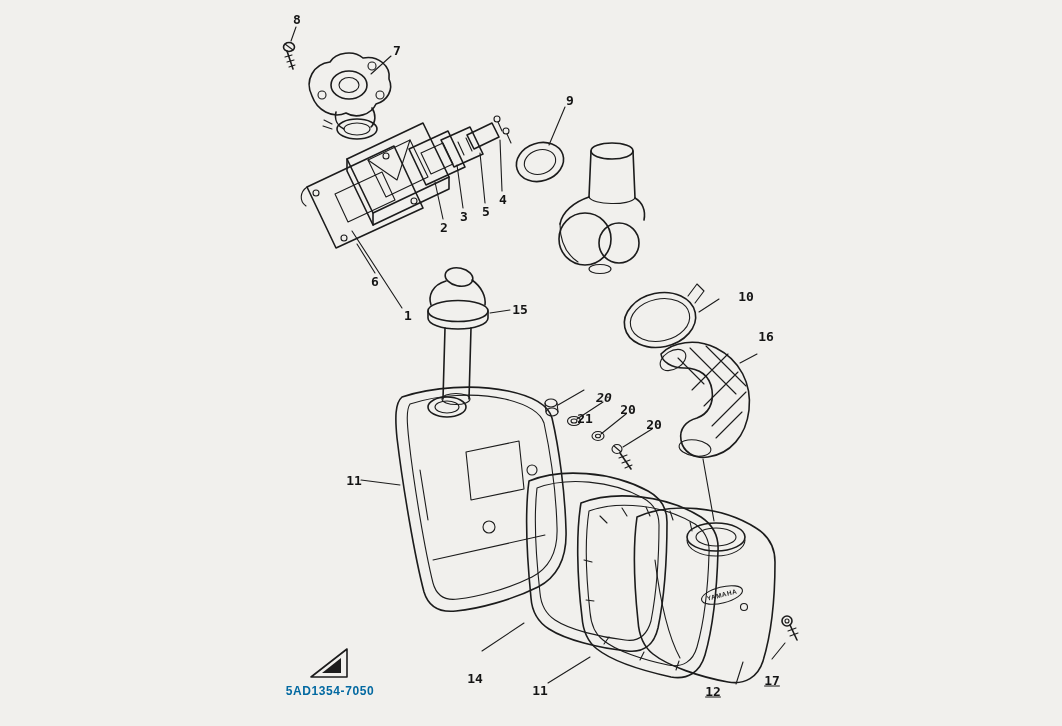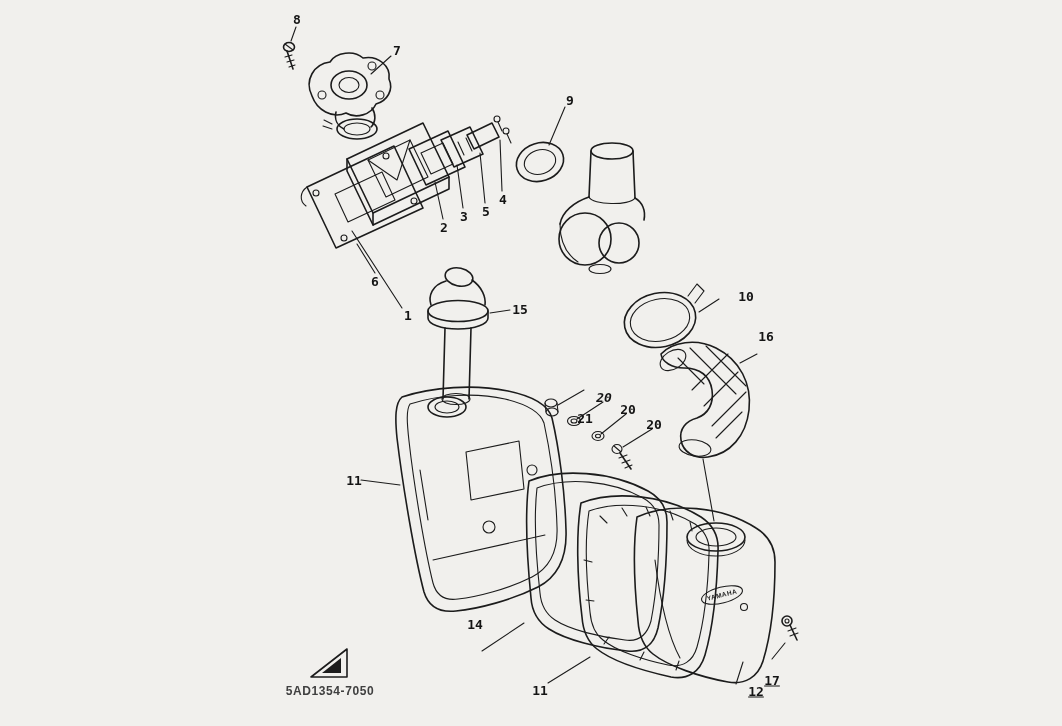--- a/index.html
+++ b/index.html
@@ -28,21 +28,21 @@
     font:700 13px "DejaVu Sans Mono", monospace;
     color:#141414;
     user-select:none;
     white-space:nowrap;
   }
   .part-code{
     position:absolute;
     transform:translate(-50%,-50%);
     font:700 12px "Liberation Sans", sans-serif;
     letter-spacing:.6px;
-    color:#404040;
+    color:#0369a1;
     white-space:nowrap;
   }
 </style>
 </head>
 <body>
 
 <div class="canvas">
 
   <svg class="lineart" width="1062" height="726" viewBox="0 0 1062 726">
 
@@ -245,23 +245,23 @@
   <div class="callout" style="left:444px;top:227px;">2</div>
   <div class="callout" style="left:464px;top:216px;">3</div>
   <div class="callout" style="left:503px;top:199px;">4</div>
   <div class="callout" style="left:486px;top:211px;">5</div>
   <div class="callout" style="left:375px;top:281px;">6</div>
   <div class="callout" style="left:397px;top:50px;">7</div>
   <div class="callout" style="left:297px;top:19px;">8</div>
   <div class="callout" style="left:570px;top:100px;">9</div>
   <div class="callout" style="left:746px;top:296px;">10</div>
   <div class="callout" style="left:354px;top:480px;">11</div>
-  <div class="callout" style="left:756px;top:691px;text-decoration:underline;">12</div>
+  <div class="callout" style="left:713px;top:691px;text-decoration:underline;">12</div>
   <div class="callout" style="left:520px;top:309px;">15</div>
-  <div class="callout" style="left:475px;top:624px;">14</div>
+  <div class="callout" style="left:475px;top:678px;">14</div>
   <div class="callout" style="left:540px;top:690px;">11</div>
   <div class="callout" style="left:766px;top:336px;">16</div>
   <div class="callout" style="left:772px;top:680px;text-decoration:underline;">17</div>
   <div class="callout" style="left:654px;top:424px;">20</div>
   <div class="callout" style="left:628px;top:409px;">20</div>
   <div class="callout" style="left:604px;top:397px;font-style:italic;">20</div>
   <div class="callout" style="left:585px;top:384px;margin-top:34px;">21</div>
 
   <div class="part-code" style="left:330px;top:691px;">5AD1354-7050</div>
 

